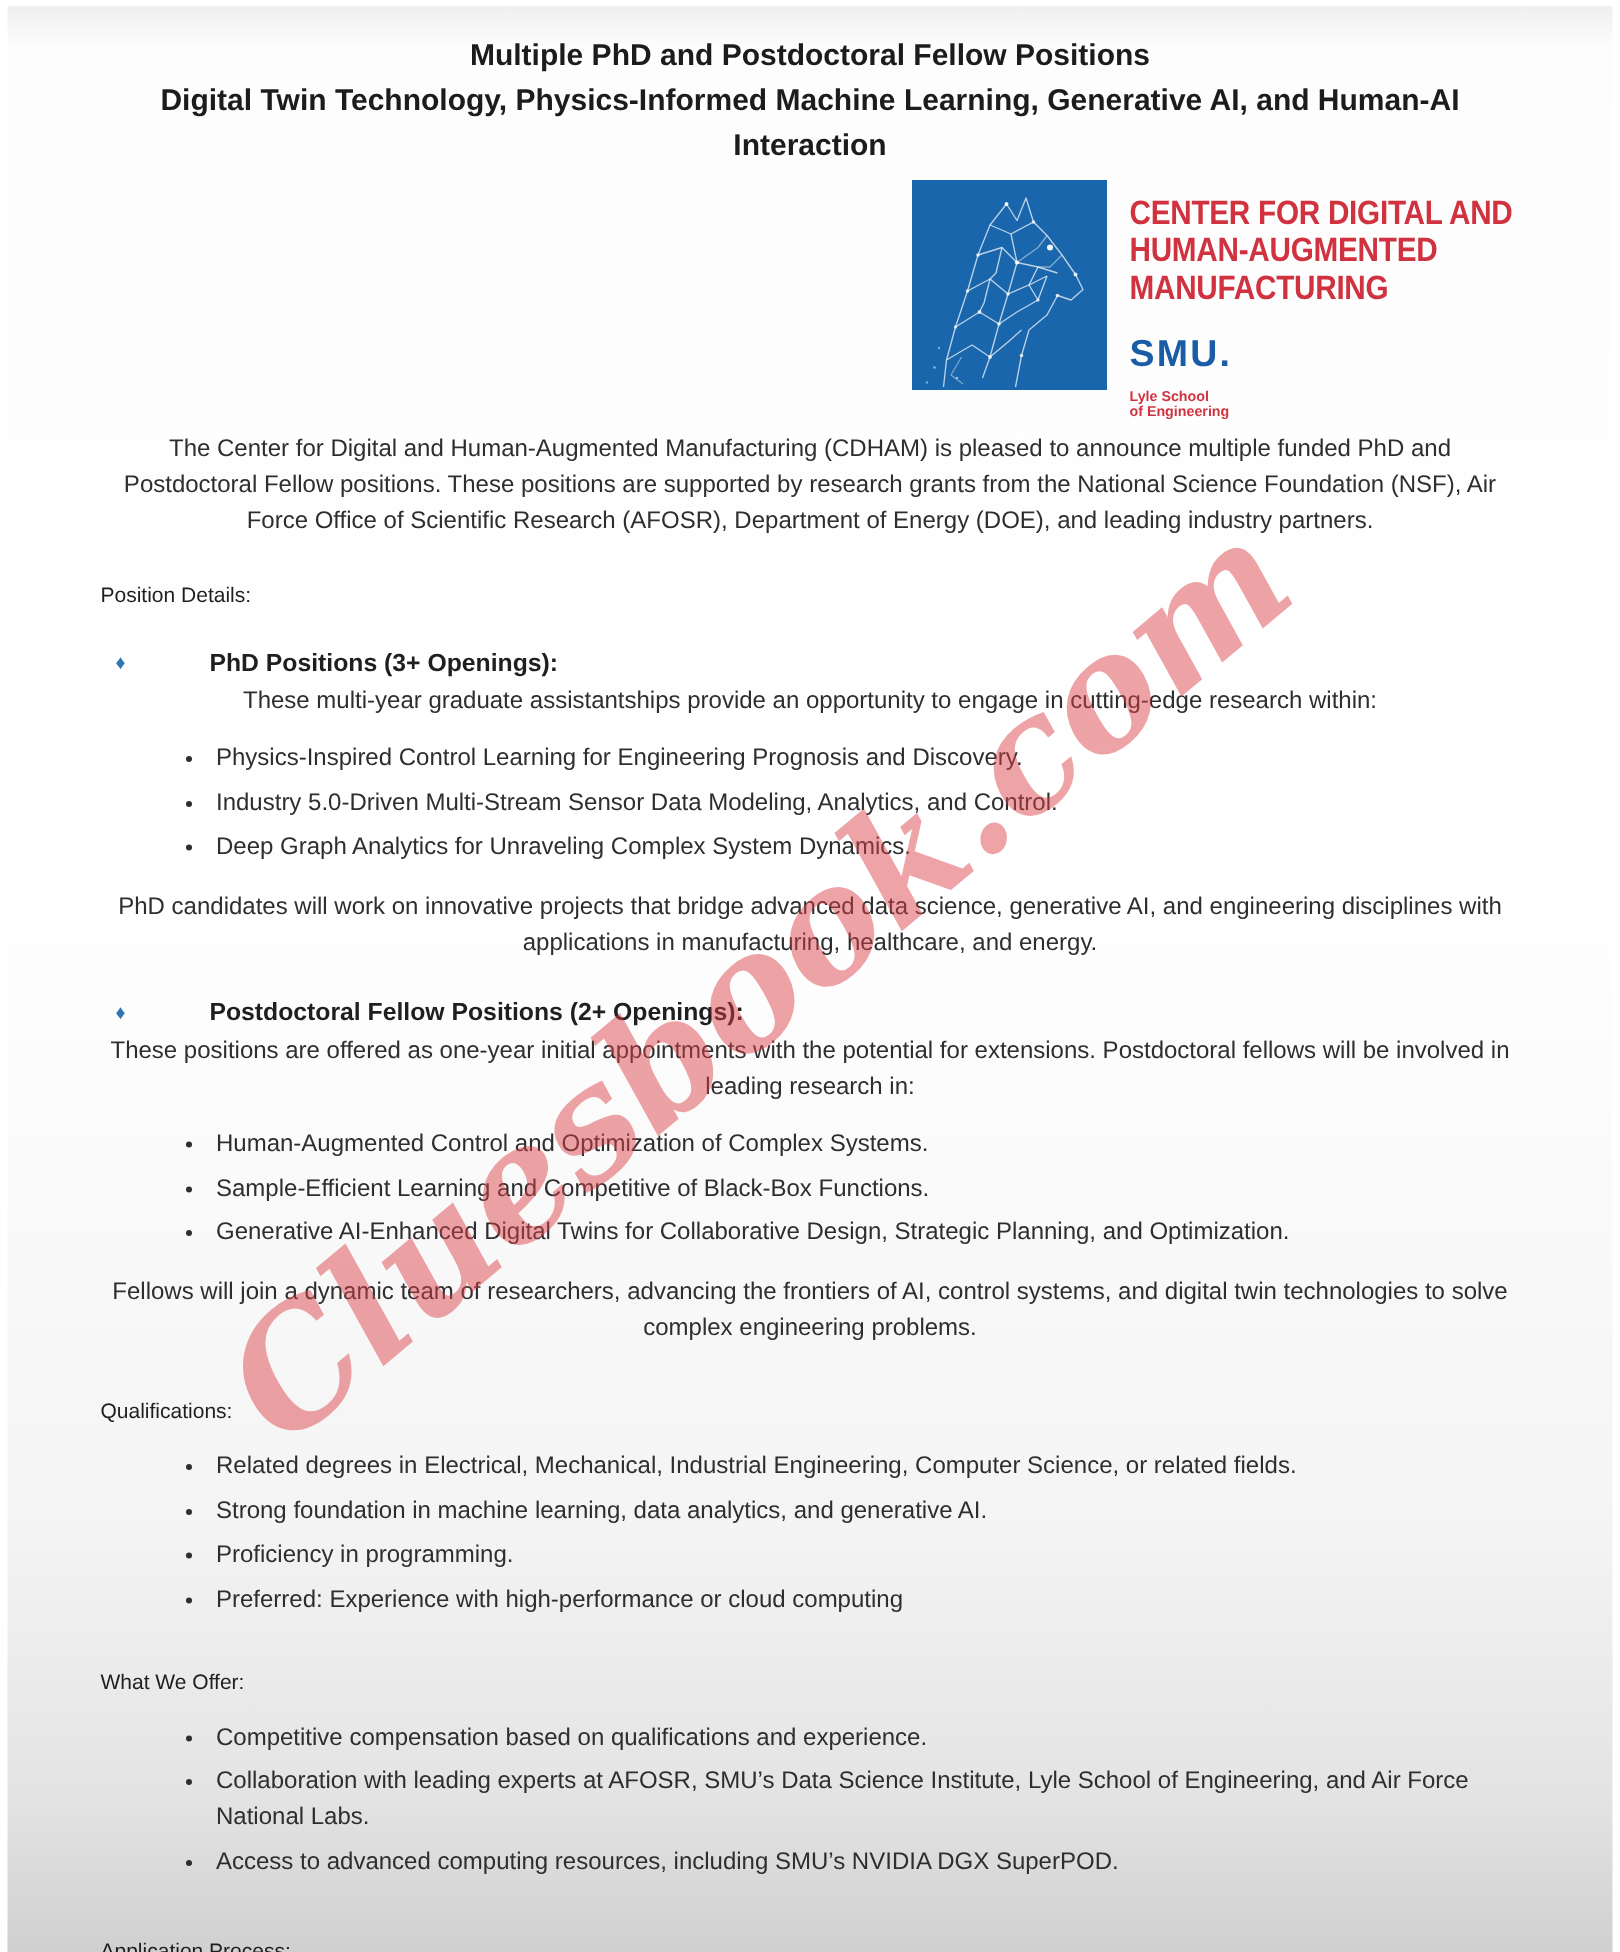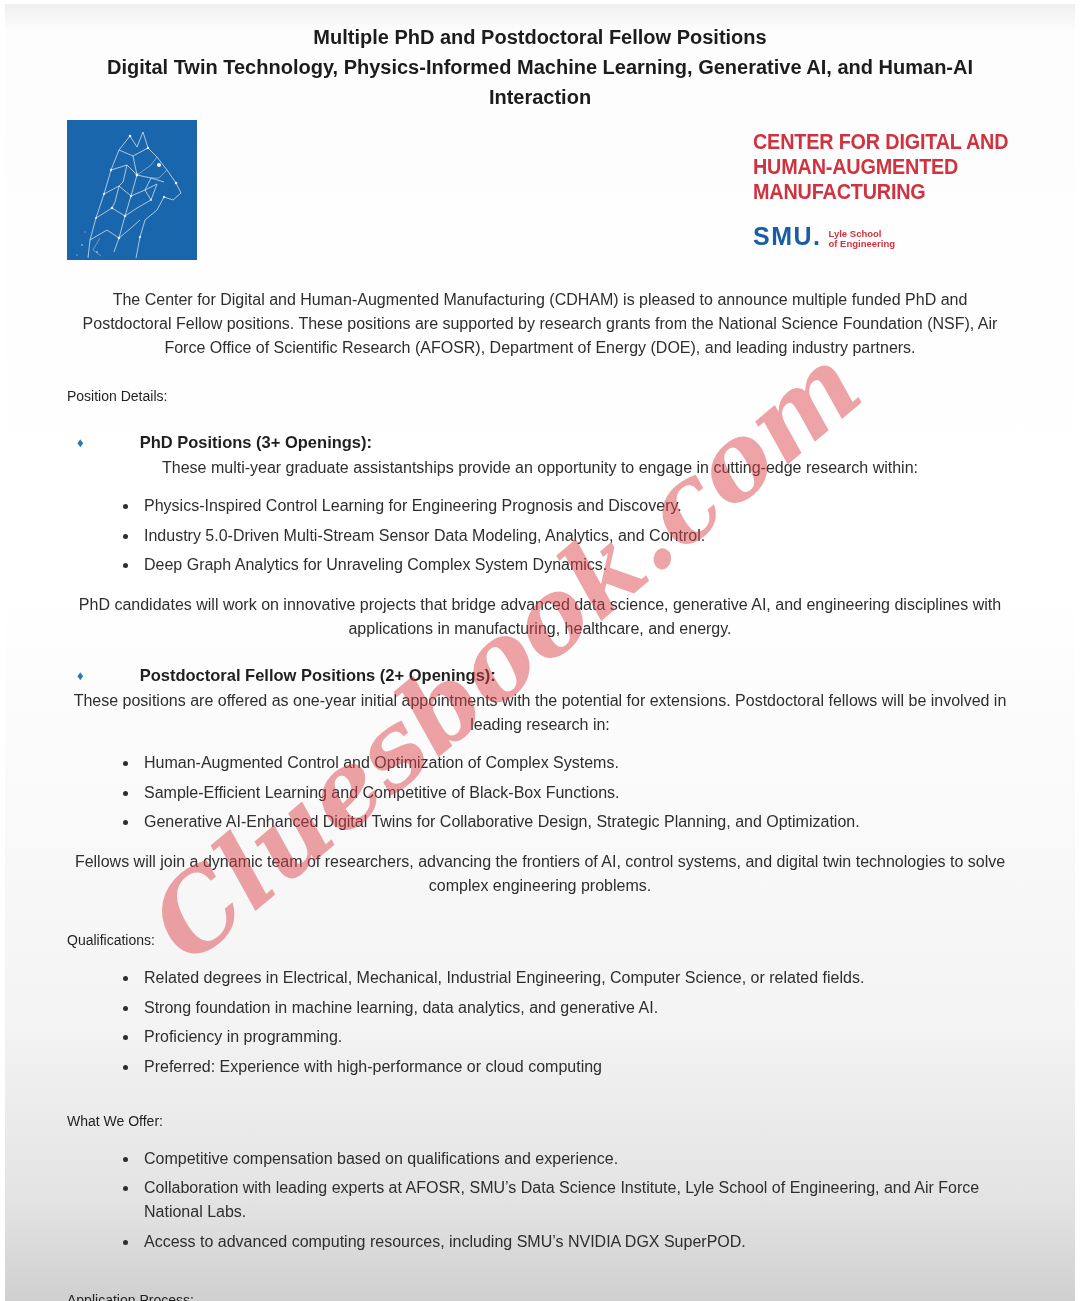--- a/index.html
+++ b/index.html
@@ -11,27 +11,27 @@
     overflow:hidden;
     font-family:"Liberation Sans", sans-serif;
     color:#2e2e2e;
     background:linear-gradient(180deg,#efefef 0px,#fdfdfd 28px,#ffffff 45%,#f4f4f4 78%,#e3e3e3 92%,#cfcfcf 100%);
   }
   .doc { padding:18px 62px 0 62px; }
 
   .title-line { text-align:center; font-size:20px; font-weight:700; color:#1c1c1c; line-height:30px; }
   .title-line.sub { max-width:980px; margin:0 auto; }
 
-  .logo-row { display:flex; justify-content:space-between; align-items:flex-start; gap:15px; margin-top:8px; height:142px; }
+  .logo-row { display:flex; justify-content:flex-end; align-items:flex-start; gap:15px; margin-top:8px; height:142px; }
   .logo-square { width:130px; height:140px; background:#1966ad; flex:0 0 auto; }
   .logo-square svg { display:block; width:100%; height:100%; }
   .logo-textcol { padding-top:9px; width:260px; }
   .center-name { transform:scaleX(0.88); transform-origin:left top; }
   .center-name div { color:#d0333f; font-weight:700; font-size:22.5px; line-height:25px; letter-spacing:-0.2px; white-space:nowrap; }
-  .smu-row { margin-top:20px; display:flex; align-items:flex-start; gap:7px; }
+  .smu-row { margin-top:20px; display:flex; align-items:flex-start; gap:7px;flex-direction:column; }
   .smu-mark { color:#1a5da6; font-weight:700; font-size:25px; line-height:24px; letter-spacing:1.5px; }
   .school-text { color:#d0333f; font-size:9.5px; font-weight:700; line-height:10px; padding-top:5px; white-space:pre-line; }
 
   p.body { font-size:16px; line-height:24px;text-align:center; }
   .intro { margin-top:26px; }
   .sec-heading { font-size:14px; font-weight:400; color:#1f1f1f; line-height:24px; }
   .pos-details { margin-top:24px; }
 
   .diamond-row { display:flex; align-items:baseline; gap:10px; padding-left:10px; margin-top:22px; }
   .diamond { color:#2f74b5; font-size:13px; position:relative; top:-1px; }

